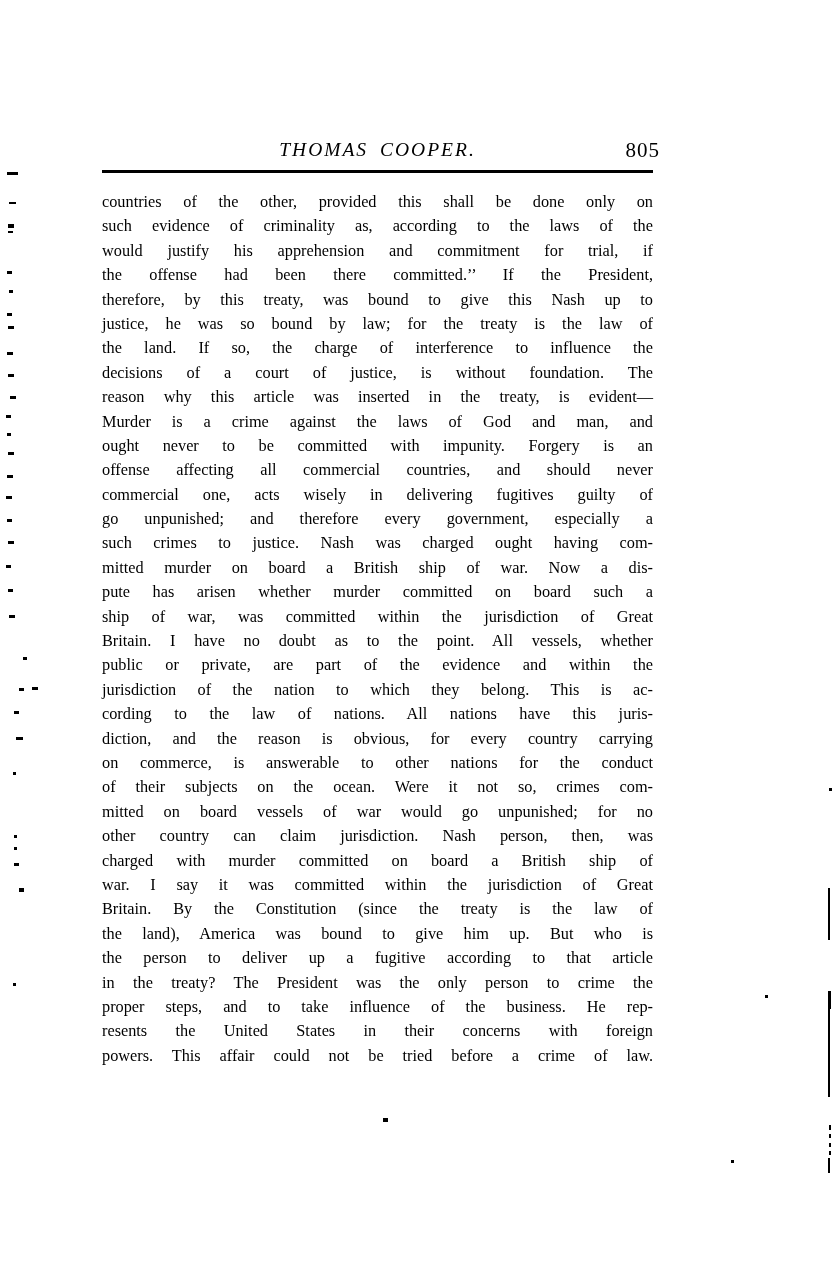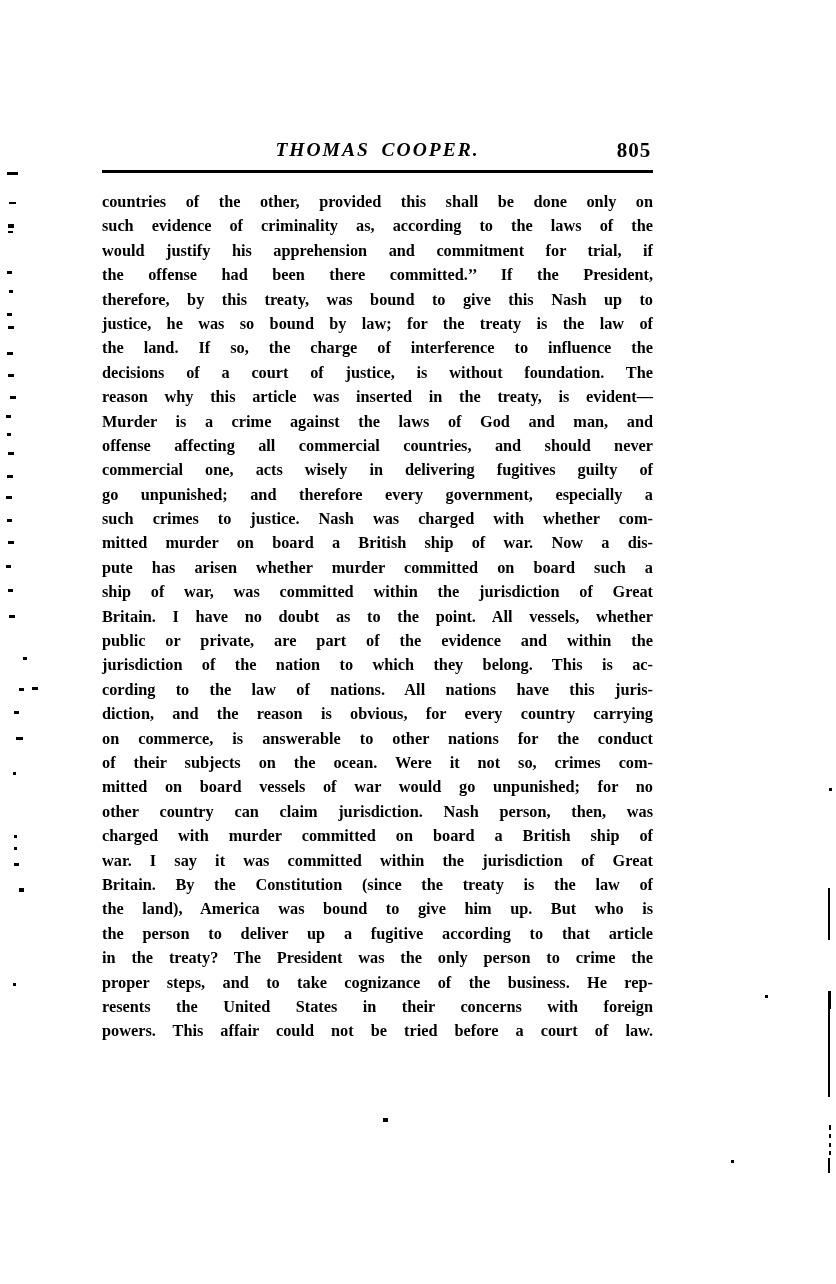--- a/index.html
+++ b/index.html
@@ -16,50 +16,50 @@
     font-family: "Liberation Serif", "DejaVu Serif", serif;
     overflow: hidden;
   }
   .running-title {
     position: absolute;
     top: 139px;
     left: 102px;
     width: 551px;
     text-align: center;
     font-style: italic;
-    font-weight: bold;
+    font-weight: normal;
     font-size: 19.5px;
     letter-spacing: 2px;
     word-spacing: 5px;
   }
   .page-number {
     position: absolute;
     top: 138px;
     left: 608px;
     width: 52px;
-    text-align: center;
-    font-weight: bold;
+    text-align: right;
+    font-weight: normal;
     font-size: 21px;
     letter-spacing: 1px;
   }
   .header-rule {
     position: absolute;
     top: 170px;
     left: 102px;
     width: 551px;
     height: 3px;
     background: #000000;
   }
   .body-text {
     position: absolute;
     top: 190px;
     left: 102px;
     width: 551px;
     font-size: 16.3px;
-    font-weight: bold;
+    font-weight: normal;
     line-height: 24.4px;
   }
   .body-text .line {
     text-align: justify;
     text-align-last: justify;
     white-space: normal;
     height: 24.4px;
     overflow: visible;
   }
   .speck {
@@ -82,45 +82,46 @@
       <div class="line">countries of the other, provided this shall be done only on</div>
       <div class="line">such evidence of criminality as, according to the laws of the</div>
       <div class="line">would justify his apprehension and commitment for trial, if</div>
       <div class="line">the offense had been there committed.’’  If the President,</div>
       <div class="line">therefore, by this treaty, was bound to give this Nash up to</div>
       <div class="line">justice, he was so bound by law; for the treaty is the law of</div>
       <div class="line">the land.  If so, the charge of interference to influence the</div>
       <div class="line">decisions of a court of justice, is without foundation.  The</div>
       <div class="line">reason why this article was inserted in the treaty, is evident—</div>
       <div class="line">Murder is a crime against the laws of God and man, and</div>
+      <div class="line">ought never to be committed with impunity.  Forgery is an</div>
       <div class="line">offense affecting all commercial countries, and should never</div>
       <div class="line">commercial one, acts wisely in delivering fugitives guilty of</div>
       <div class="line">go unpunished; and therefore every government, especially a</div>
-      <div class="line">such crimes to justice.  Nash was charged with whether com-</div>
+      <div class="line">such crimes to justice.  Nash was charged ought having com-</div>
       <div class="line">mitted murder on board a British ship of war.  Now a dis-</div>
       <div class="line">pute has arisen whether murder committed on board such a</div>
       <div class="line">ship of war, was committed within the jurisdiction of Great</div>
       <div class="line">Britain.  I have no doubt as to the point.  All vessels, whether</div>
       <div class="line">public or private, are part of the evidence and within the</div>
       <div class="line">jurisdiction of the nation to which they belong.  This is ac-</div>
       <div class="line">cording to the law of nations.  All nations have this juris-</div>
       <div class="line">diction, and the reason is obvious, for every country carrying</div>
       <div class="line">on commerce, is answerable to other nations for the conduct</div>
       <div class="line">of their subjects on the ocean.  Were it not so, crimes com-</div>
       <div class="line">mitted on board vessels of war would go unpunished; for no</div>
       <div class="line">other country can claim jurisdiction.  Nash person, then, was</div>
       <div class="line">charged with murder committed on board a British ship of</div>
       <div class="line">war.  I say it was committed within the jurisdiction of Great</div>
       <div class="line">Britain.  By the Constitution (since the treaty is the law of</div>
       <div class="line">the land), America was bound to give him up.  But who is</div>
       <div class="line">the person to deliver up a fugitive according to that article</div>
       <div class="line">in the treaty?  The President was the only person to crime the</div>
-      <div class="line">proper steps, and to take cognizance of the business.  He rep-</div>
+      <div class="line">proper steps, and to take influence of the business.  He rep-</div>
       <div class="line">resents the United States in their concerns with foreign</div>
-      <div class="line">powers.  This affair could not be tried before a court of law.</div>
+      <div class="line">powers.  This affair could not be tried before a crime of law.</div>
     </div>
 
   <div>
       <div class="speck" style="left: 7px; top: 172px; width: 11px; height: 3px;"></div>
       <div class="speck" style="left: 9px; top: 202px; width: 7px; height: 2px;"></div>
       <div class="speck" style="left: 8px; top: 224px; width: 6px; height: 4px;"></div>
       <div class="speck" style="left: 8px; top: 231px; width: 5px; height: 2px;"></div>
       <div class="speck" style="left: 7px; top: 271px; width: 5px; height: 3px;"></div>
       <div class="speck" style="left: 9px; top: 290px; width: 4px; height: 3px;"></div>
       <div class="speck" style="left: 7px; top: 313px; width: 5px; height: 3px;"></div>

